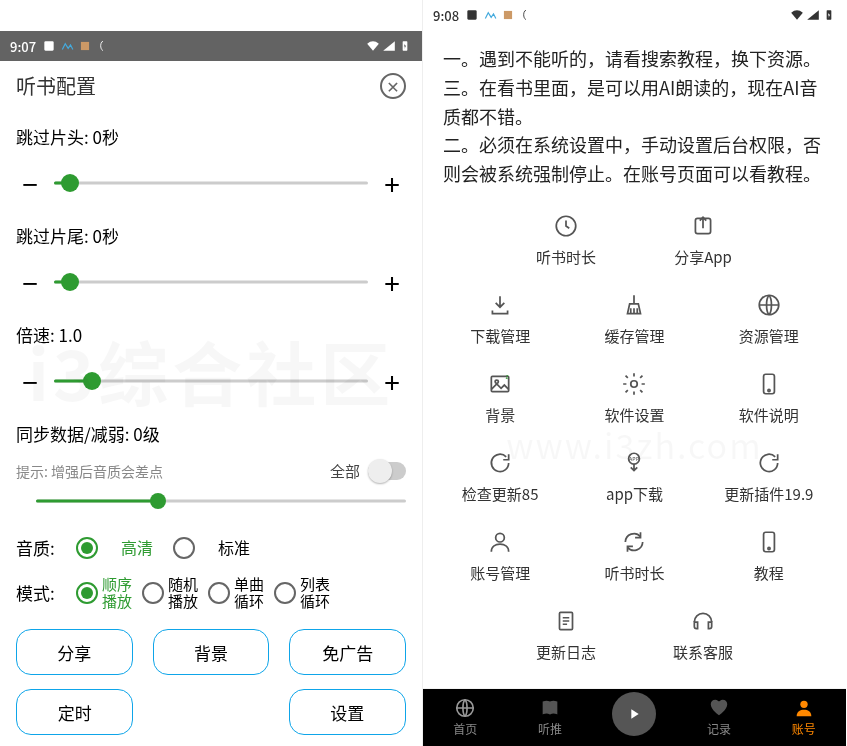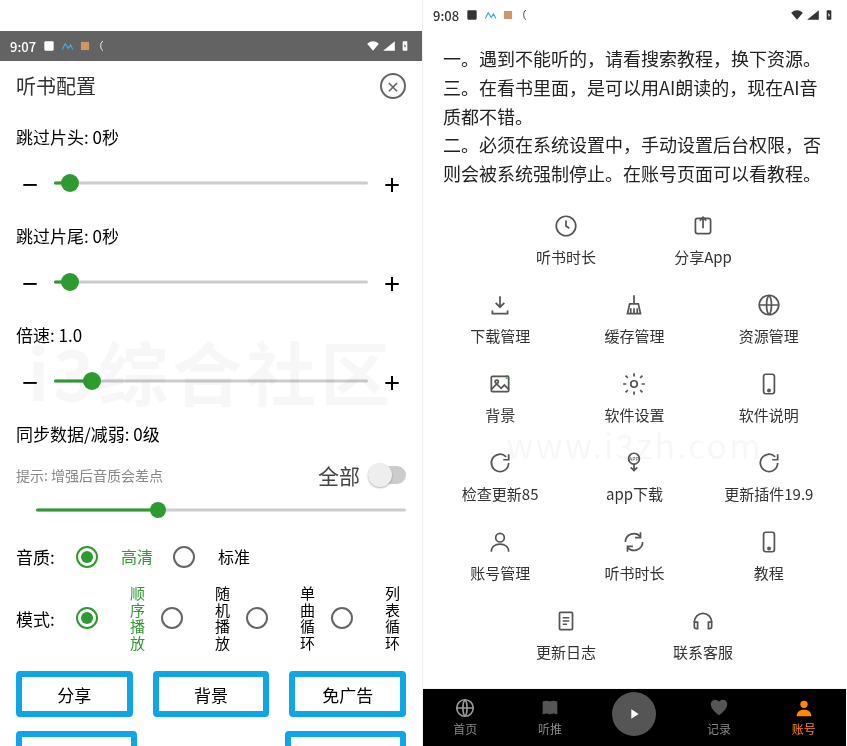--- a/index.html
+++ b/index.html
@@ -25,45 +25,45 @@
   .section { padding: 8px 16px 0; }
   .sec-label { font-size: 17px; color: #000; margin-bottom: 12px; }
   .slider-row { display: flex; align-items: center; gap: 10px; height: 44px; margin-bottom: 10px; }
   .pm { width: 28px; text-align: center; font-size: 28px; font-weight: 400; color: #000; line-height: 1; }
   .slider { flex: 1; height: 24px; position: relative; }
   .track { position: absolute; left: 0; right: 0; top: 50%; height: 3px; background: #ccc; transform: translateY(-50%); border-radius: 2px; }
   .track-fill { position: absolute; left: 0; top: 50%; height: 3px; background: #2e9b31; transform: translateY(-50%); border-radius: 2px; }
   .thumb { position: absolute; top: 50%; width: 18px; height: 18px; background: #2e9b31; border-radius: 50%; transform: translate(-50%, -50%); }
 
   .hint-row { display: flex; align-items: center; padding: 2px 16px 8px; font-size: 14px; color: #888; }
-  .toggle-wrap { margin-left: auto; display: flex; align-items: center; gap: 8px; color: #444; font-size: 21px; }
+  .toggle-wrap { margin-left: auto; display: flex; align-items: center; gap: 8px; color: #444; font-size: 15px; }
   .toggle { width: 38px; height: 18px; background: #ccc; border-radius: 9px; position: relative; }
   .toggle::after { content: ""; position: absolute; left: 0; top: -3px; width: 24px; height: 24px; background: #eee; border-radius: 50%; box-shadow: 0 1px 2px rgba(0,0,0,.3); }
 
   .mini-slider { margin: 4px 16px 18px 36px; height: 16px; position: relative; }
   .mini-slider .track { height: 3px; }
   .mini-slider .track-fill { height: 3px; }
   .mini-slider .thumb { width: 16px; height: 16px; }
 
   .radio-row { display: flex; align-items: center; gap: 12px; padding: 8px 16px; }
   .radio-label { font-size: 17px; color: #000; min-width: 48px; }
   .radio-opts { display: flex; gap: 20px; flex: 1; }
   .radio-opt { display: flex; align-items: center; gap: 23px; font-size: 16px; }
   .radio-opt .txt { color: #000; line-height: 1.1; }
   .radio-opt.sel .txt { color: #2e9b31; }
   .radio { width: 22px; height: 22px; border: 2px solid #666; border-radius: 50%; flex-shrink: 0; display: flex; align-items: center; justify-content: center; }
   .radio.sel { border-color: #2e9b31; }
   .radio.sel::after { content: ""; width: 12px; height: 12px; background: #2e9b31; border-radius: 50%; }
   .radio-opts.modes { gap: 10px; }
   .radio-opts.modes .radio-opt { gap: 4px; }
-  .radio-opts.modes .txt { font-size: 15px; text-align: left; margin-left: 28px; }
+  .radio-opts.modes .txt { font-size: 15px; text-align: left; }
 
   .btn-rows { padding: 12px 16px; display: flex; flex-direction: column; gap: 14px; }
   .btn-row { display: flex; gap: 20px; }
-  .obtn { flex: 1; height: 46px; border: 6px solid #0ea5e9; border-radius: 4px; display: flex; align-items: center; justify-content: center; font-size: 17px; color: #000; }
+  .obtn { flex: 1; height: 46px; border: 1px solid #0ea5e9; border-radius: 15px; display: flex; align-items: center; justify-content: center; font-size: 17px; color: #000; }
 
   
   .notes { padding: 14px 20px 10px; font-size: 18px; line-height: 1.6; color: #222; }
   .grid { padding: 4px 10px; }
   .grow { display: flex; }
   .gcell { flex: 1; display: flex; flex-direction: column; align-items: center; justify-content: center; padding: 10px 4px 14px; gap: 6px; }
   .gcell .lbl { font-size: 15px; color: #333; text-align: center; }
   .gico { width: 28px; height: 28px; display: flex; align-items: center; justify-content: center; color: #555; }
   .gico svg { width: 26px; height: 26px; stroke: #555; stroke-width: 1.6; fill: none; }
 

